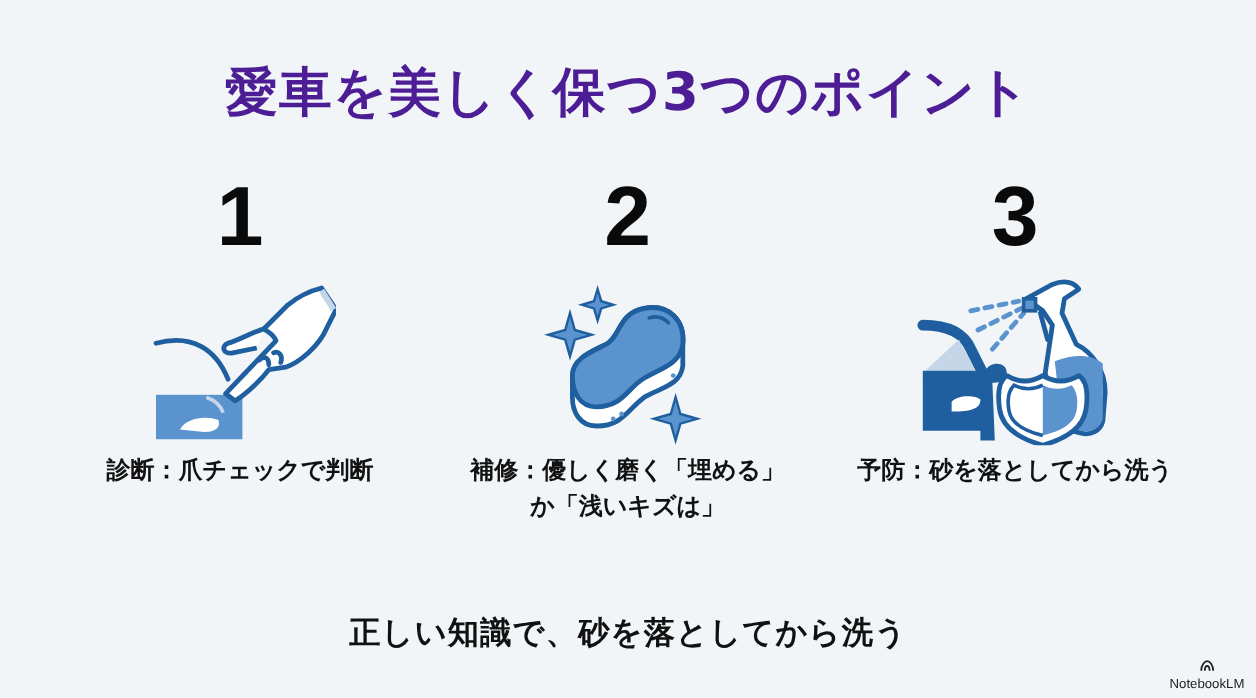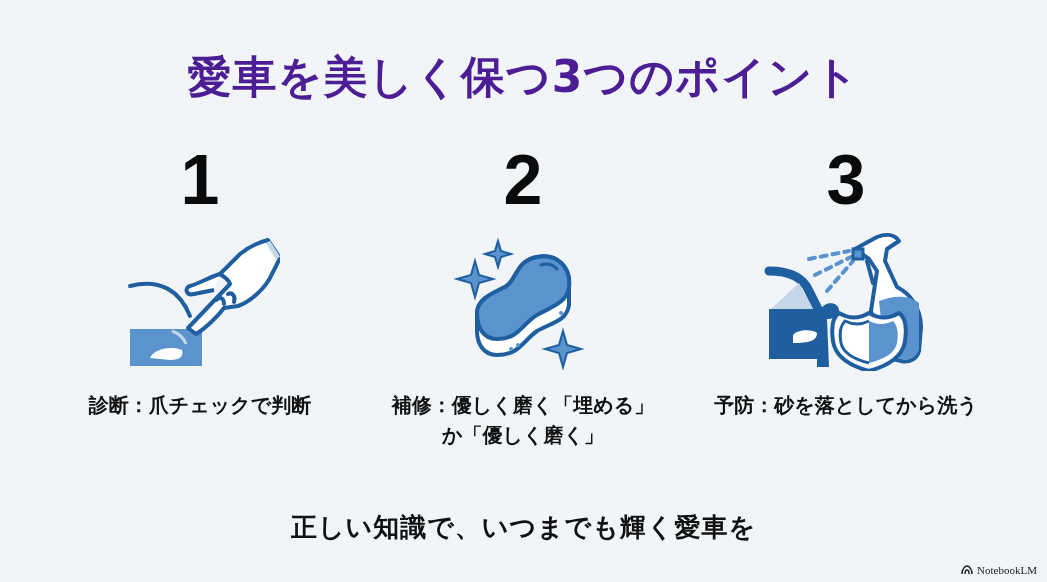--- a/index.html
+++ b/index.html
@@ -19,30 +19,30 @@
   .col1 { left: 30px; }
   .col2 { left: 353px; }
   .col3 { left: 676px; }
   .num {
     font-family: "Liberation Sans", sans-serif;
     font-size: 70px; font-weight: 700; line-height: 80px; color: #0a0a0a;
   }
   .icon { height: 150px; margin-top: 6px; display: flex; justify-content: center; align-items: center; }
   .icon svg { display: block; }
   .label {
-    margin-top: 14px; font-size: 20px; font-weight: 700; line-height: 30px; color: #111;
+    margin-top: 0; font-size: 20px; font-weight: 700; line-height: 30px; color: #111;
   }
   .tagline {
     position: absolute; left: 0; right: 0; top: 510px; text-align: center;
     font-family: "DejaVu Serif", "Liberation Serif", serif;
     font-size: 26px; font-weight: 700; color: #111; letter-spacing: 1px;
   }
   .brand {
     position: absolute; right: 10px; bottom: 6px; font-size: 11px; color: #222;
-    font-family: Liberation Serif, serif; display: flex; align-items: center; gap: 4px;
+    font-family: Liberation Sans, sans-serif; display: flex; align-items: center; gap: 4px; flex-direction: column;
   }
 </style>
 </head>
 <body>
 
 <div class="title">愛車を美しく保つ3つのポイント</div>
 
 <div class="col col1">
   <div class="num">1</div>
   <div class="icon">
@@ -70,21 +70,21 @@
       <path d="M24 82 C24 68 40 62 52 56 C64 50 62 30 84 26 C104 22 118 36 116 56 L116 74 C114 90 98 92 84 100 C70 110 66 124 44 124 C30 124 24 112 24 100 Z" fill="#fff" stroke="#1f5f9f" stroke-width="4" stroke-linejoin="round"></path>
       <path d="M24 82 C24 68 40 62 52 56 C64 50 62 30 84 26 C104 22 118 36 116 56 C114 72 98 76 84 84 C70 92 66 108 44 108 C30 108 24 96 24 82 Z" fill="#5b93cf" stroke="#1f5f9f" stroke-width="4" stroke-linejoin="round"></path>
       <path d="M88 34 C94 32 100 34 104 38" fill="none" stroke="#1f5f9f" stroke-width="3" stroke-linecap="round"></path>
       <circle cx="58" cy="118" r="2" fill="#5b93cf"></circle>
         <circle cx="65" cy="114" r="2" fill="#5b93cf"></circle>
         <circle cx="108" cy="82" r="2" fill="#5b93cf"></circle>
     </svg>
   </div>
   <div class="label">
     <div>補修：優しく磨く「埋める」</div>
-    <div>か「優しく磨く」</div>
+    <div>か「浅いキズは」</div>
   </div>
 </div>
 
 <div class="col col3">
   <div class="num">3</div>
   <div class="icon">
     <svg width="175" height="140" viewBox="0 0 175 140">
       <path d="M10 40 C30 40 44 46 50 60 L60 80" fill="none" stroke="#1f5f9f" stroke-width="9" stroke-linecap="round"></path>
       <path d="M12 78 L40 52 L54 78 Z" fill="#c5d6e8"></path>
       <path d="M10 78 L62 78 C66 70 80 70 80 80 C80 86 74 88 68 88 L70 136 L58 136 L58 128 L10 128 Z" fill="#1f5f9f"></path>
@@ -99,20 +99,20 @@
       <rect x="94" y="18" width="10" height="10" fill="#5b93cf" stroke="#1f5f9f" stroke-width="3"></rect>
       <path d="M108 30 L114 52" stroke="#1f5f9f" stroke-width="4" stroke-linecap="round"></path>
       <path d="M110 82 C120 88 130 88 140 82 C146 86 148 96 146 110 C144 124 132 134 110 140 C88 134 76 124 74 110 C72 96 74 86 80 82 C90 88 100 88 110 82 Z" fill="#fff" stroke="#1f5f9f" stroke-width="4" stroke-linejoin="round"></path>
       <path d="M110 90 C118 94 126 94 134 90 C138 94 140 102 138 112 C136 122 126 128 110 132 Z" fill="#5b93cf"></path>
       <path d="M110 90 C102 94 94 94 86 90 C82 94 80 102 82 112 C84 122 94 128 110 132" fill="none" stroke="#1f5f9f" stroke-width="3"></path>
     </svg>
   </div>
   <div class="label">予防：砂を落としてから洗う</div>
 </div>
 
-<div class="tagline">正しい知識で、いつまでも輝く愛車を</div>
+<div class="tagline">正しい知識で、砂を落としてから洗う</div>
 
 <div class="brand">
   <svg width="12" height="10" viewBox="0 0 12 10">
     <path d="M1 9 C1 4 4 1 6 1 C8 1 11 4 11 9 M4 9 C4 6 5 5 6 5 C7 5 8 6 8 9" fill="none" stroke="#222" stroke-width="1.5"></path>
   </svg>
   <span>NotebookLM</span>
 </div>
 
 </body></html>

